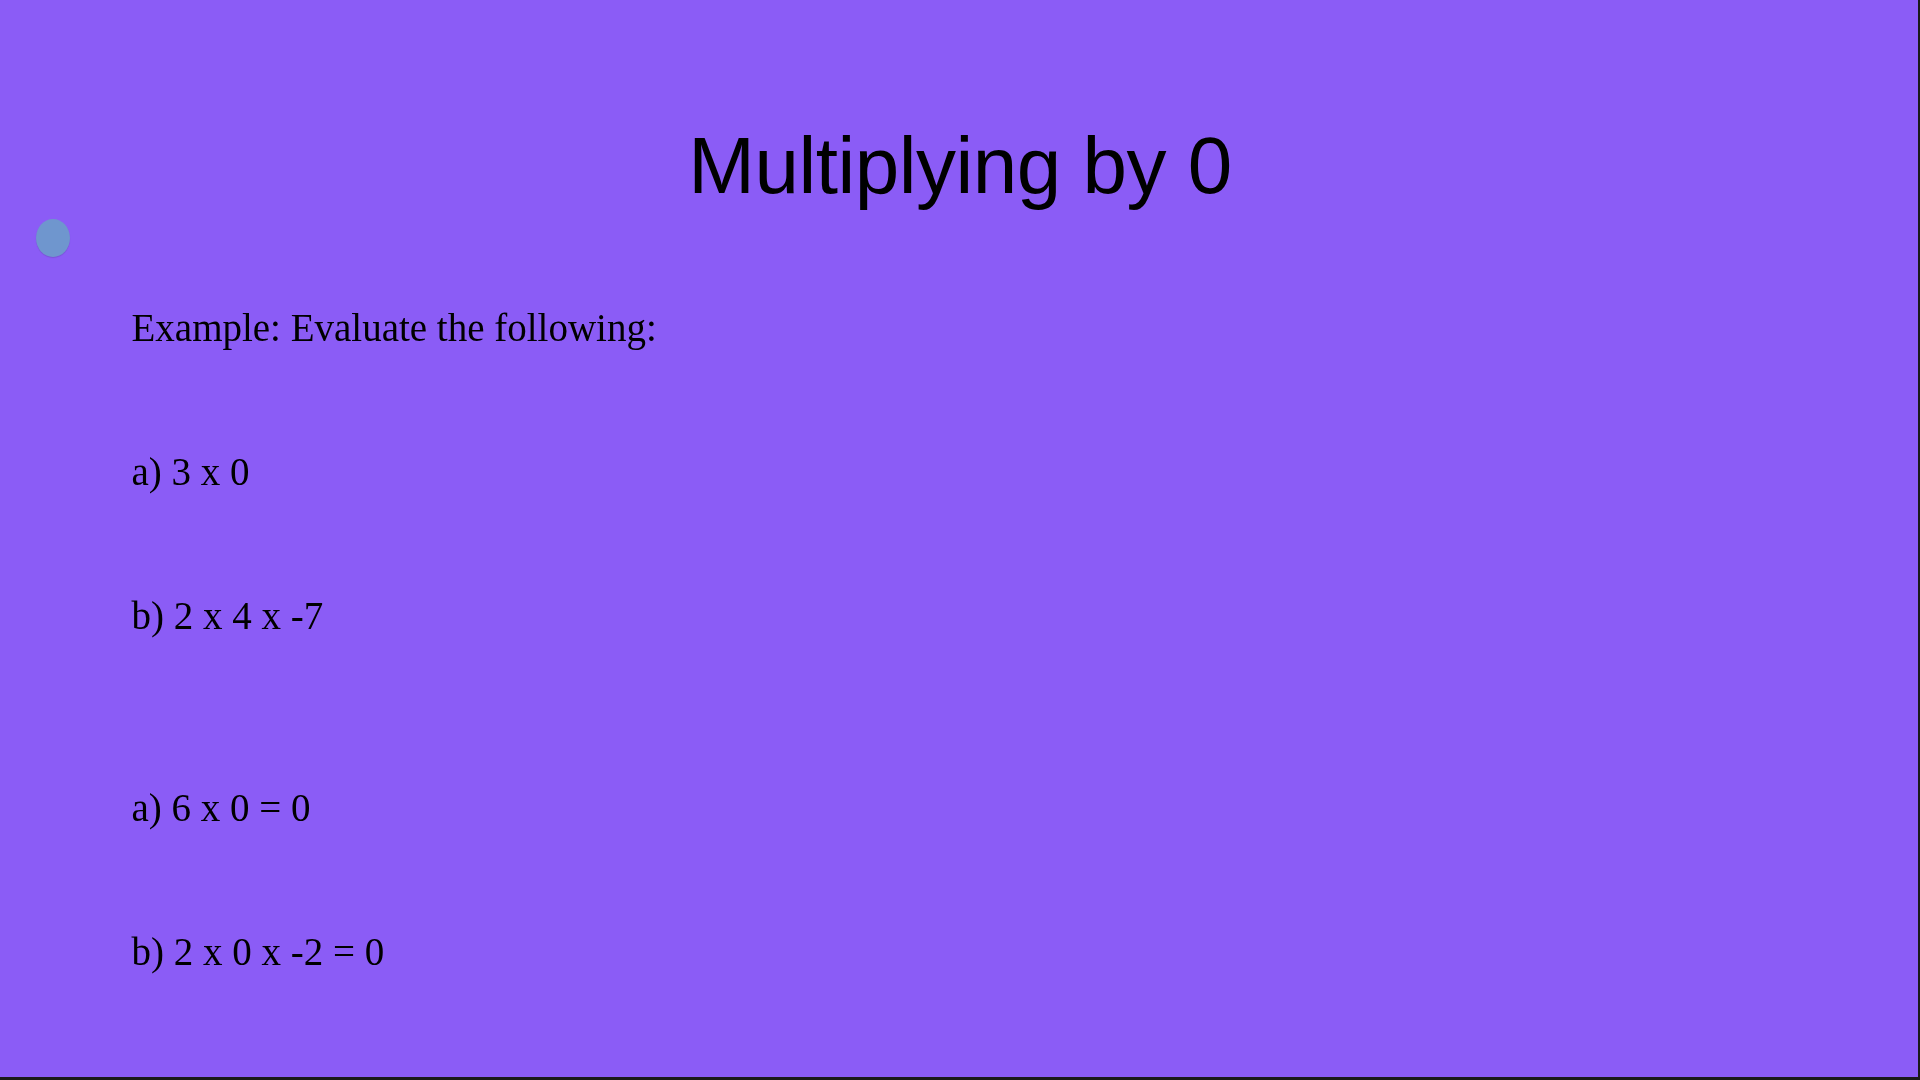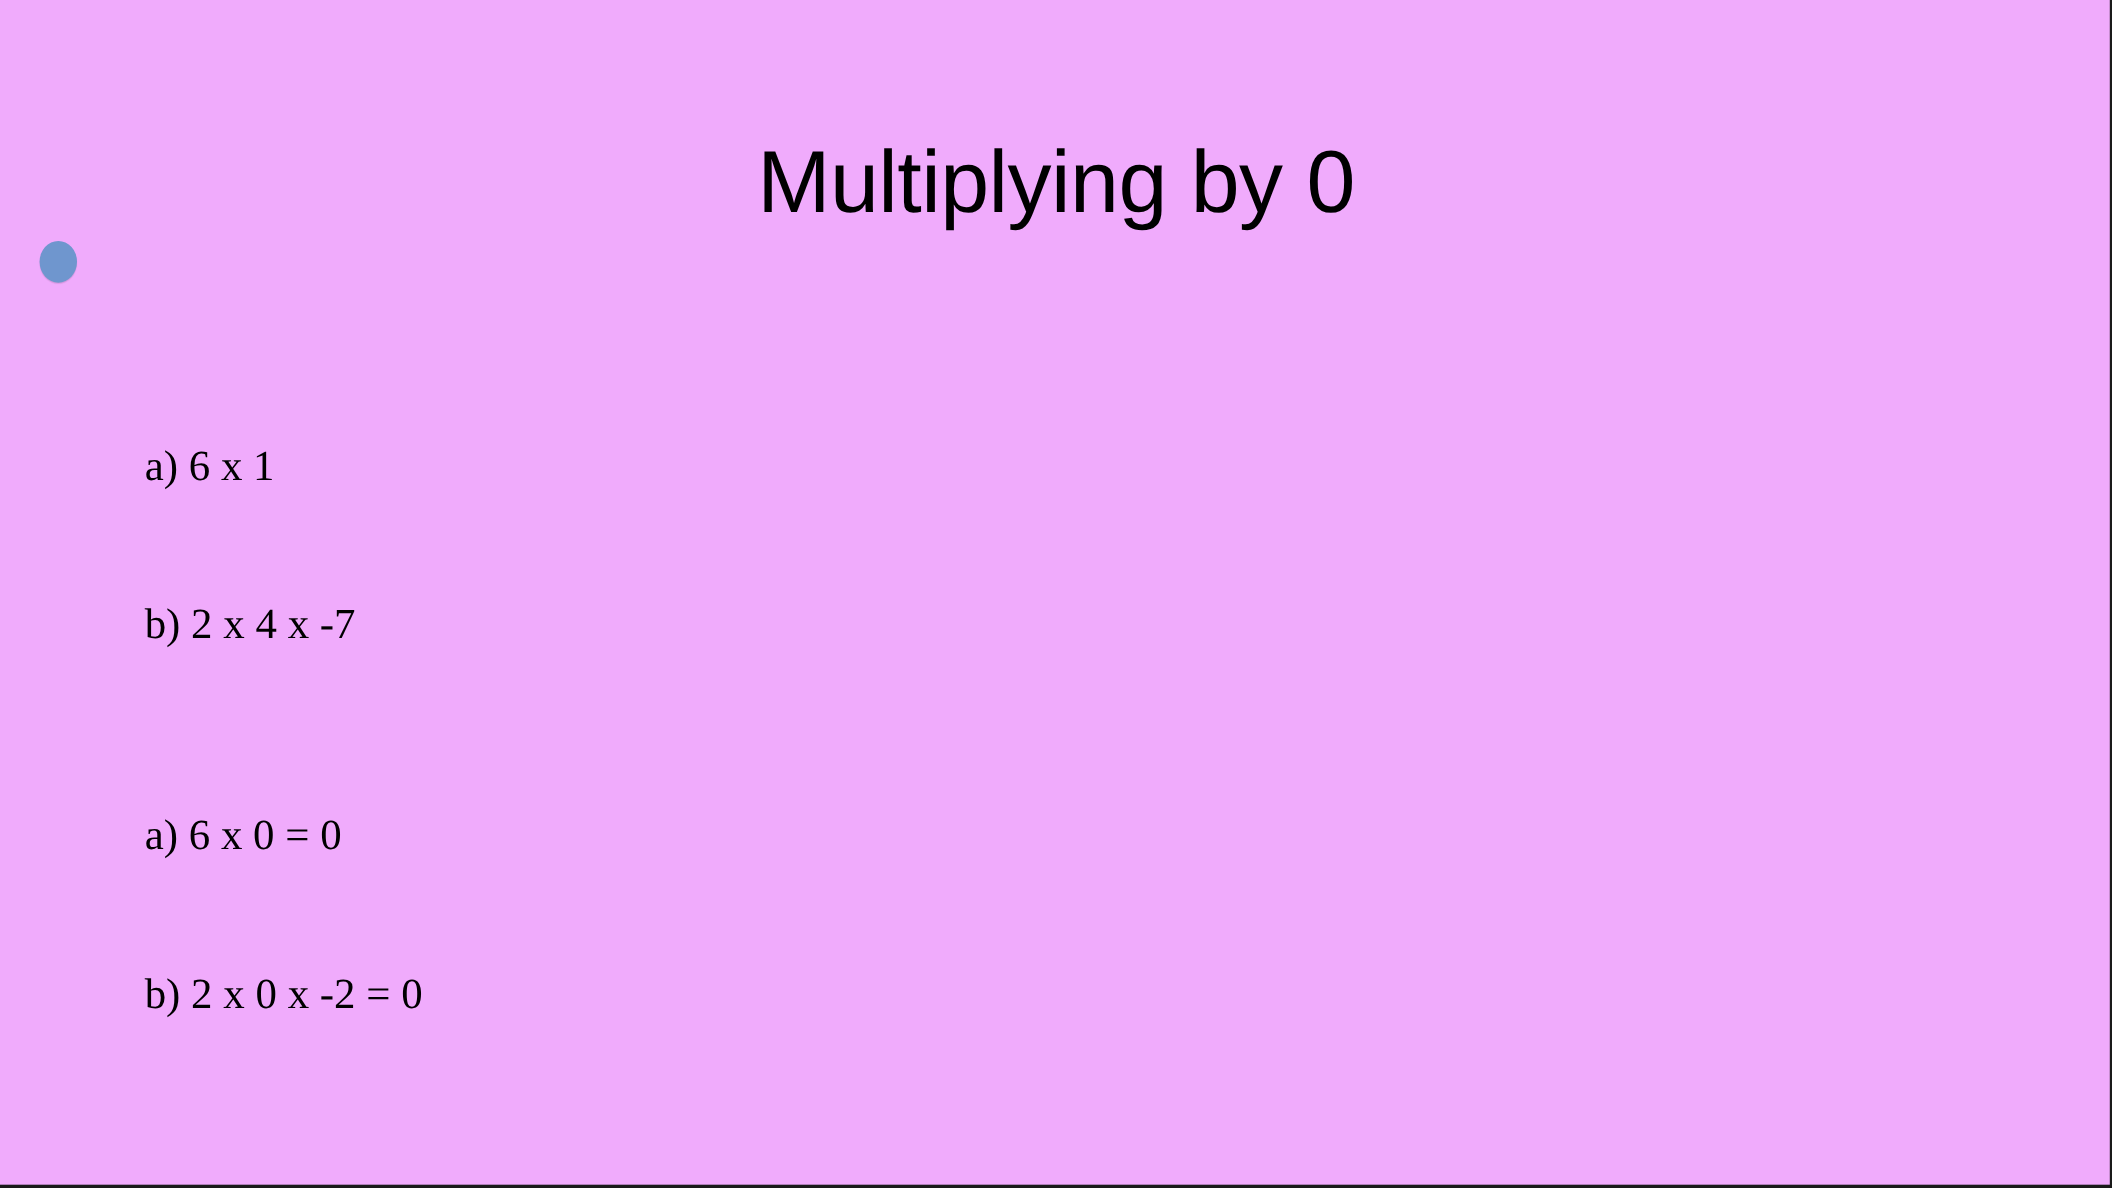--- a/index.html
+++ b/index.html
@@ -13,21 +13,21 @@
     overflow: hidden;
     font-family: "Liberation Serif", "DejaVu Serif", serif;
     -webkit-font-smoothing: antialiased;
   }
 
   #slide {
     position: relative;
     width: 1920px;
     height: 1080px;
     box-sizing: border-box;
-    background: #f0abfc;
+    background: #8b5cf6;
     border-right: 2px solid #1a1a1a;
     border-bottom: 3px solid #1a1a1a;
     overflow: hidden;
   }
 
   
   #title-block {
     position: absolute;
     left: 0;
     top: 72px;
@@ -91,24 +91,25 @@
 <div id="slide">
 
   <div id="title-block">
     <h1 id="slide-title">Multiplying by 0</h1>
   </div>
 
   <div id="body-block">
 
     <div class="body-line">
       <span class="bullet-marker"></span>
+      <span class="line-text">Example: Evaluate the following:</span>
     </div>
 
     <div class="body-line">
-      <span class="line-text">a) 6 x 1</span>
+      <span class="line-text">a) 3 x 0</span>
     </div>
 
     <div class="body-line">
       <span class="line-text">b) 2 x 4 x -7</span>
     </div>
 
     <div class="body-line blank">
       <span class="line-text"></span>
     </div>
 

